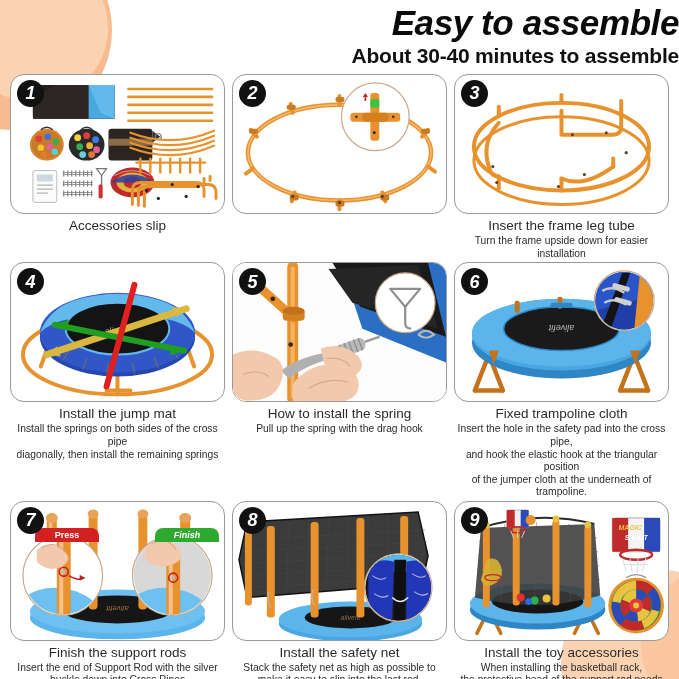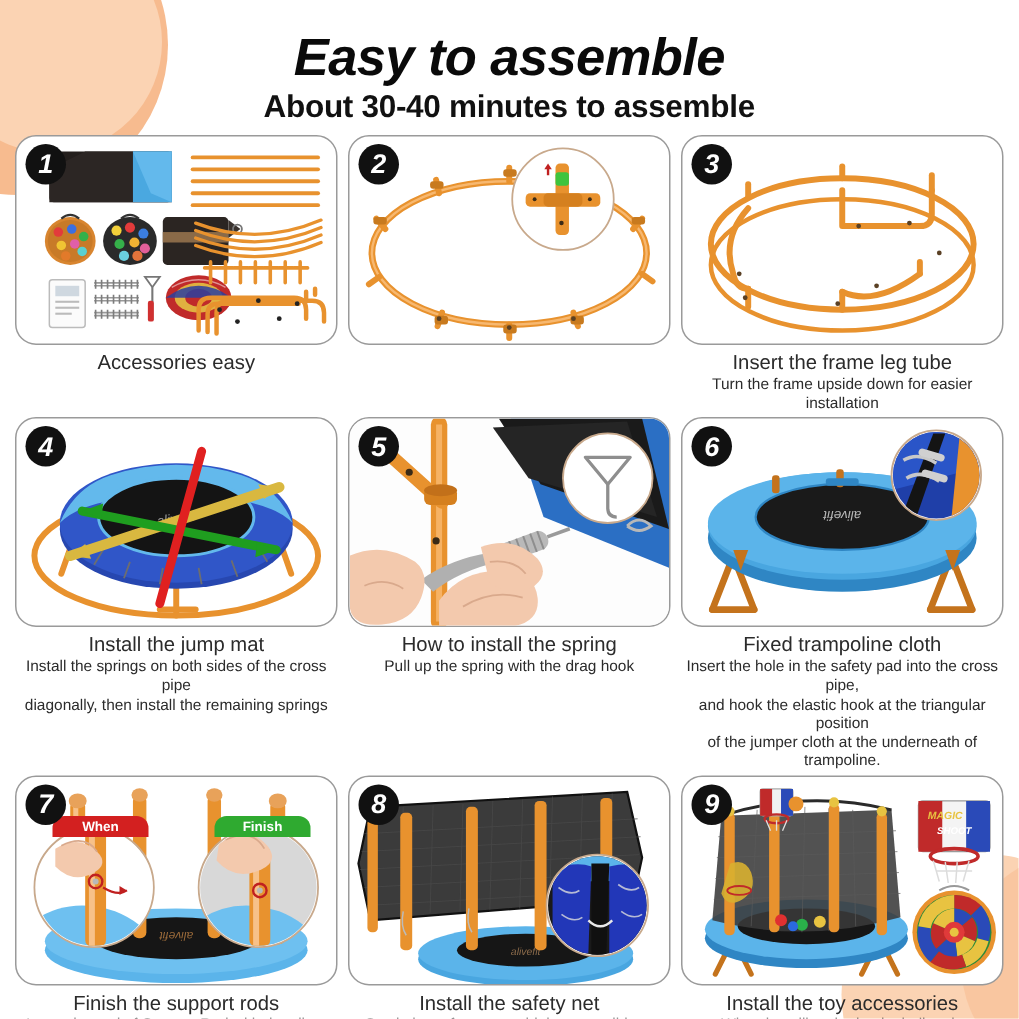--- a/index.html
+++ b/index.html
@@ -14,21 +14,21 @@
   }
 
   
   .blob { position: absolute; border-radius: 50%; pointer-events: none; }
   .blob-a { left: -88px;  top: -70px;  width: 200px; height: 200px; background: #f7bb8f; }
   .blob-b { left: -40px;  top: -46px;  width: 148px; height: 148px; background: #fbd3b3; }
   .blob-c { right: -70px; bottom: -78px; width: 188px; height: 188px; background: #fbd3b3; }
   .blob-d { right: -112px; bottom: -40px; width: 150px; height: 150px; background: #f7bb8f; opacity: .55; }
 
   
-  .header { position: relative; z-index: 5; text-align: center; padding-top: 20px; }
+  .header { position: relative; z-index: 5; text-align: right; padding-top: 4px; }
   .title {
     font-size: 35px; font-weight: bold; font-style: italic;
     letter-spacing: -0.4px; color: #0a0a0a; line-height: 1.08;
   }
   .subtitle {
     font-size: 21px; font-weight: bold; 
     color: #111111; line-height: 1.15; margin-top: 2px; letter-spacing: -0.2px;
   }
 
   
@@ -197,21 +197,21 @@
         <g fill="#222">
           <circle cx="136" cy="116" r="1.6"></circle>
             <circle cx="162" cy="110" r="1.6"></circle>
           <circle cx="188" cy="112" r="1.6"></circle>
             <circle cx="148" cy="124" r="1.6"></circle>
           <circle cx="176" cy="122" r="1.6"></circle>
         </g>
       </svg>
     </div>
     <div class="cap-wrap">
-      <div class="cap-title">Accessories easy</div>
+      <div class="cap-title">Accessories slip</div>
       <div class="cap-sub"></div>
     </div>
   </div>
 
   <div class="cell row1">
     <div class="panel">
       <div class="badge">2</div>
       <svg class="art" viewBox="0 0 214 140">
         <ellipse cx="107" cy="78" rx="92" ry="48" fill="none" stroke="#e8922e" stroke-width="4.5"></ellipse>
         <ellipse cx="107" cy="78" rx="92" ry="48" fill="none" stroke="#f7b870" stroke-width="1.6"></ellipse>
@@ -498,22 +498,22 @@
           <rect x="122" y="34" width="80" height="80" fill="#d8d8d8"></rect>
           <path d="M122 96 q24 -16 54 -6 q20 8 26 22 l0 12 l-80 0z" fill="#6ec0f0"></path>
           <rect x="156" y="46" width="14" height="68" rx="5" fill="#e8922e"></rect>
           <rect x="158.5" y="46" width="4" height="68" fill="#f7c189"></rect>
           <path d="M136 42 q20 -10 32 4 q8 10 -4 16 q-18 8 -30 -6z" fill="#f3c9ad"></path>
           <path d="M140 42 q18 -8 26 6" fill="none" stroke="#d9a98c" stroke-width="1.2"></path>
           <circle cx="163" cy="76" r="4.5" fill="none" stroke="#c02020" stroke-width="1.6"></circle>
           <circle cx="163" cy="76" r="2" fill="#b8b8b8"></circle>
         </g>
       </svg>
-      <div class="tag tag-press" style="left:24px; top:26px; width:64px; text-align:center;">When</div>
-      <div class="tag tag-finish" style="left:132px; top:26px; width:64px; text-align:center;">Finish</div>
+      <div class="tag tag-press" style="left:24px; top:26px; width:64px; text-align:center;">Press</div>
+      <div class="tag tag-finish" style="left:144px; top:26px; width:64px; text-align:center;font-style:italic;">Finish</div>
     </div>
     <div class="cap-wrap">
       <div class="cap-title">Finish the support rods</div>
       <div class="cap-sub">Insert the end of Support Rod with the silver
 buckle down into Cross Pipes</div>
     </div>
   </div>
 
   <div class="cell row3">
     <div class="panel">

